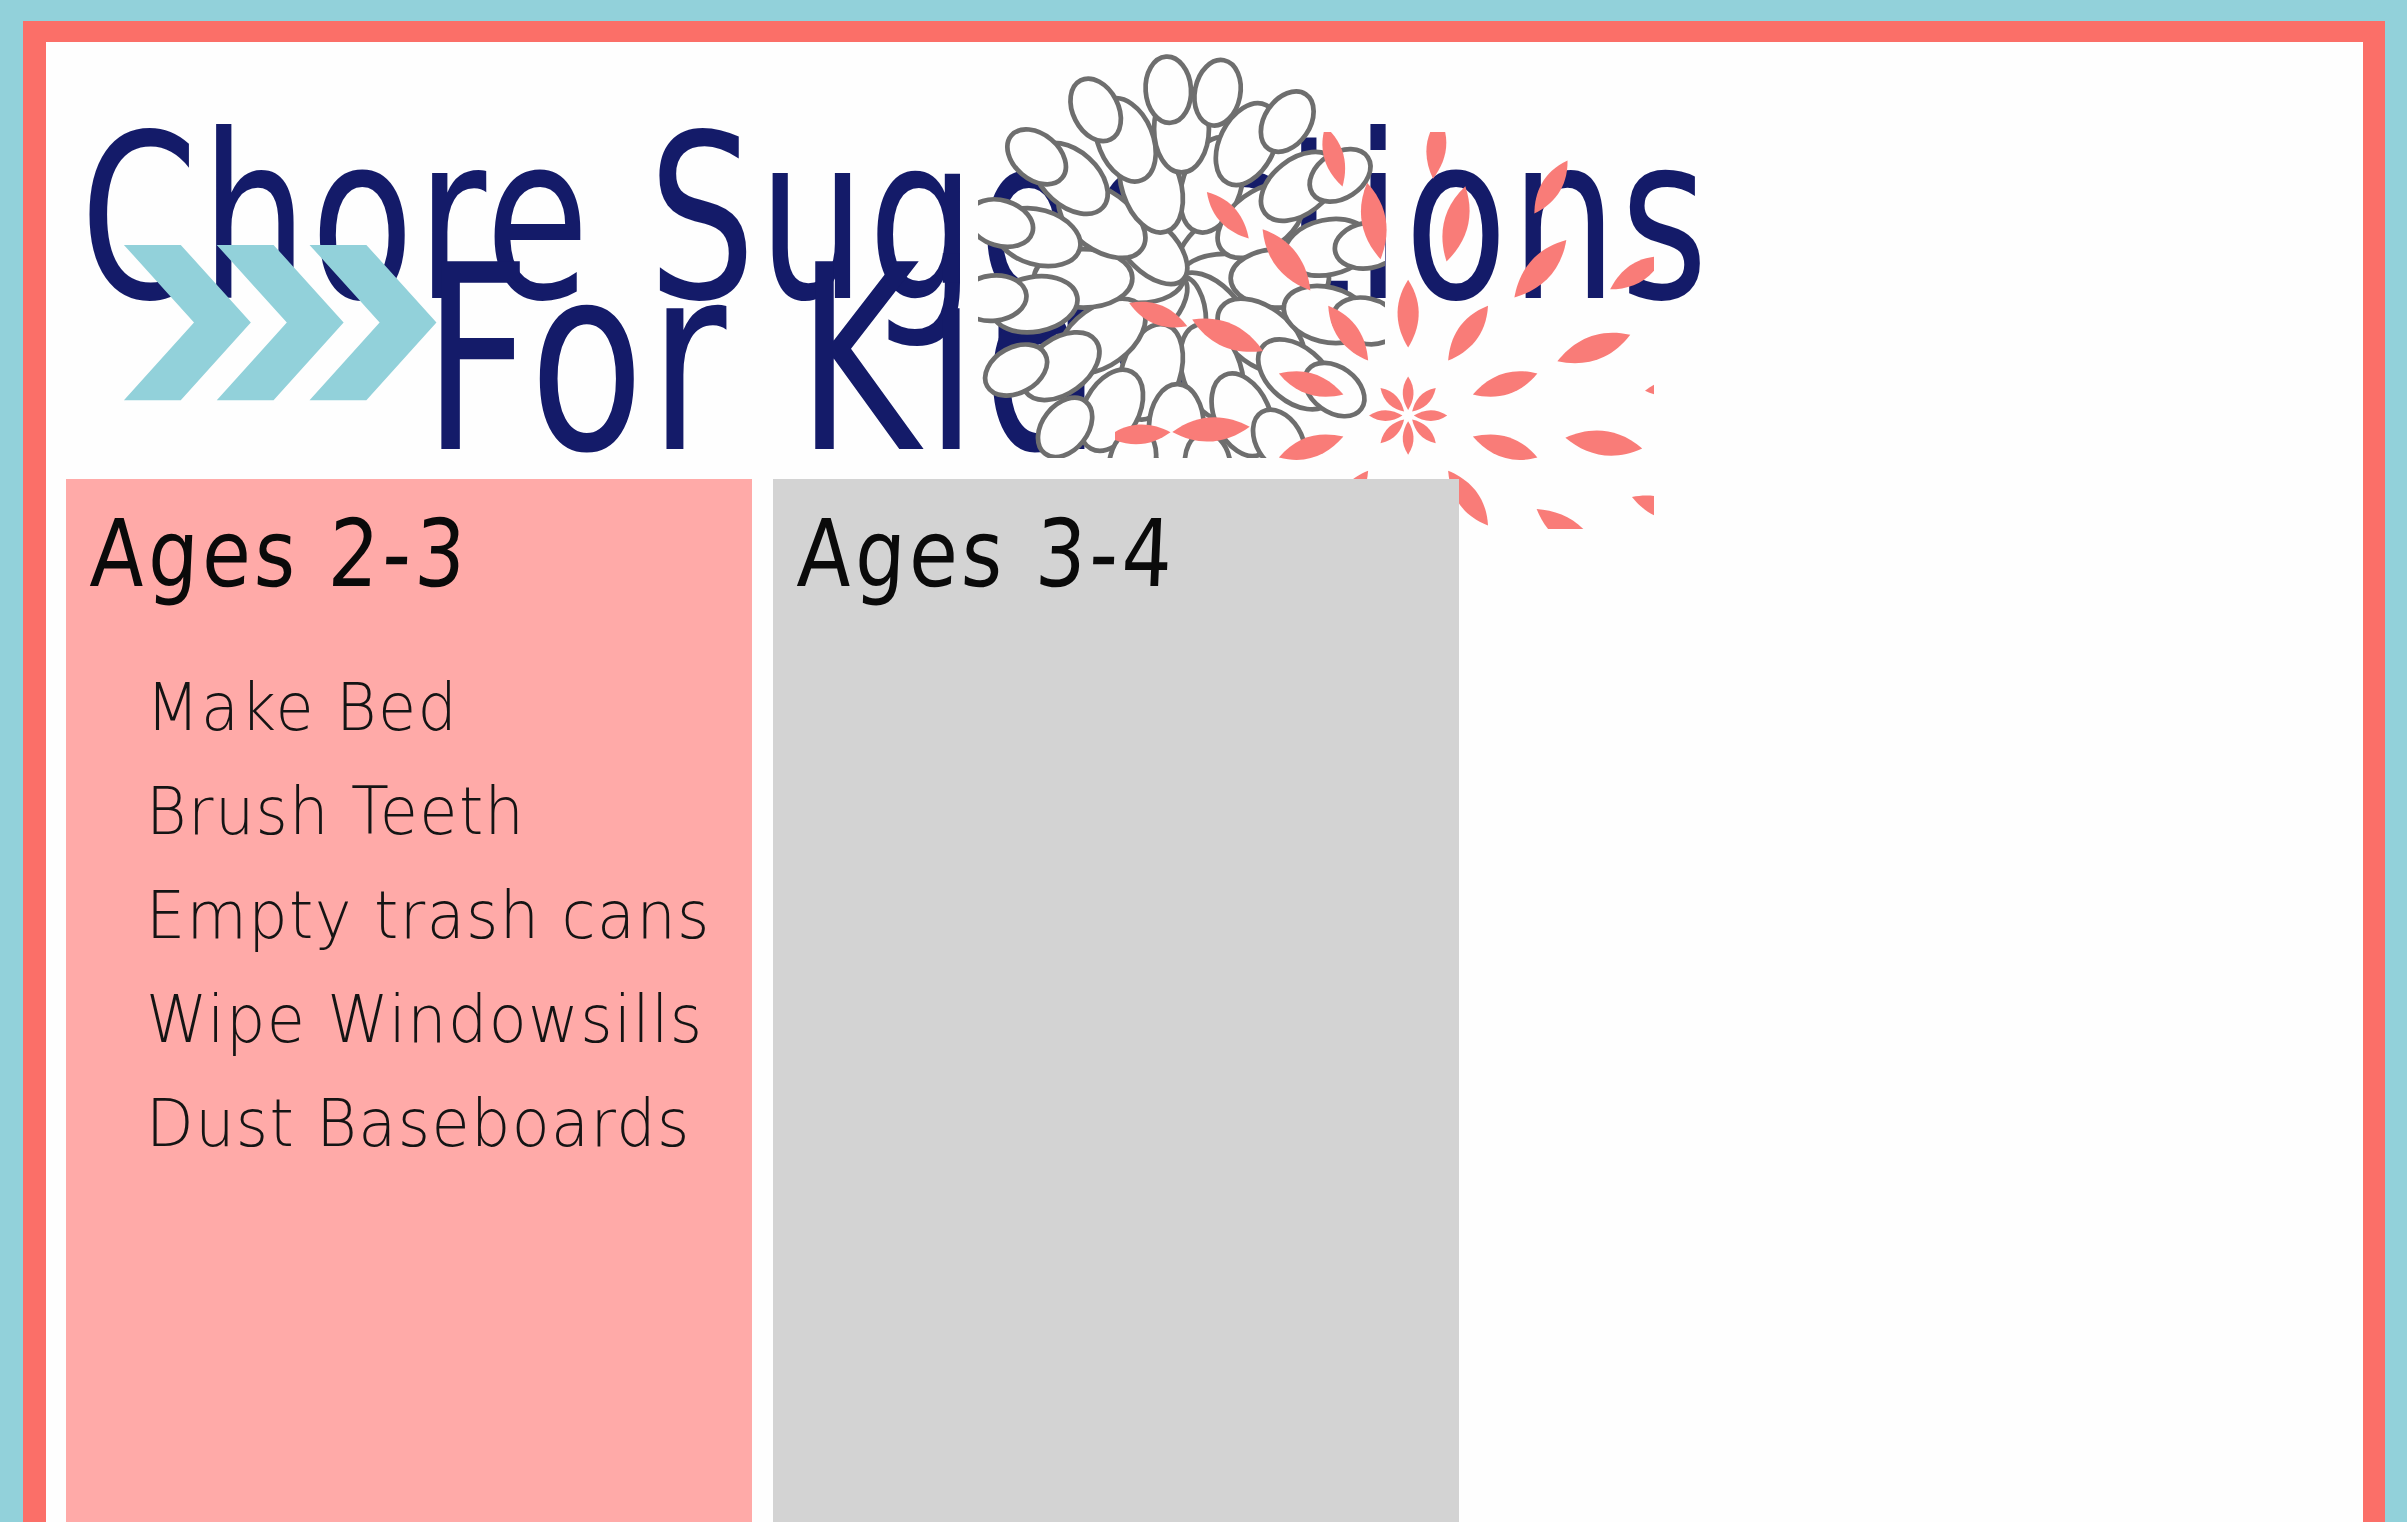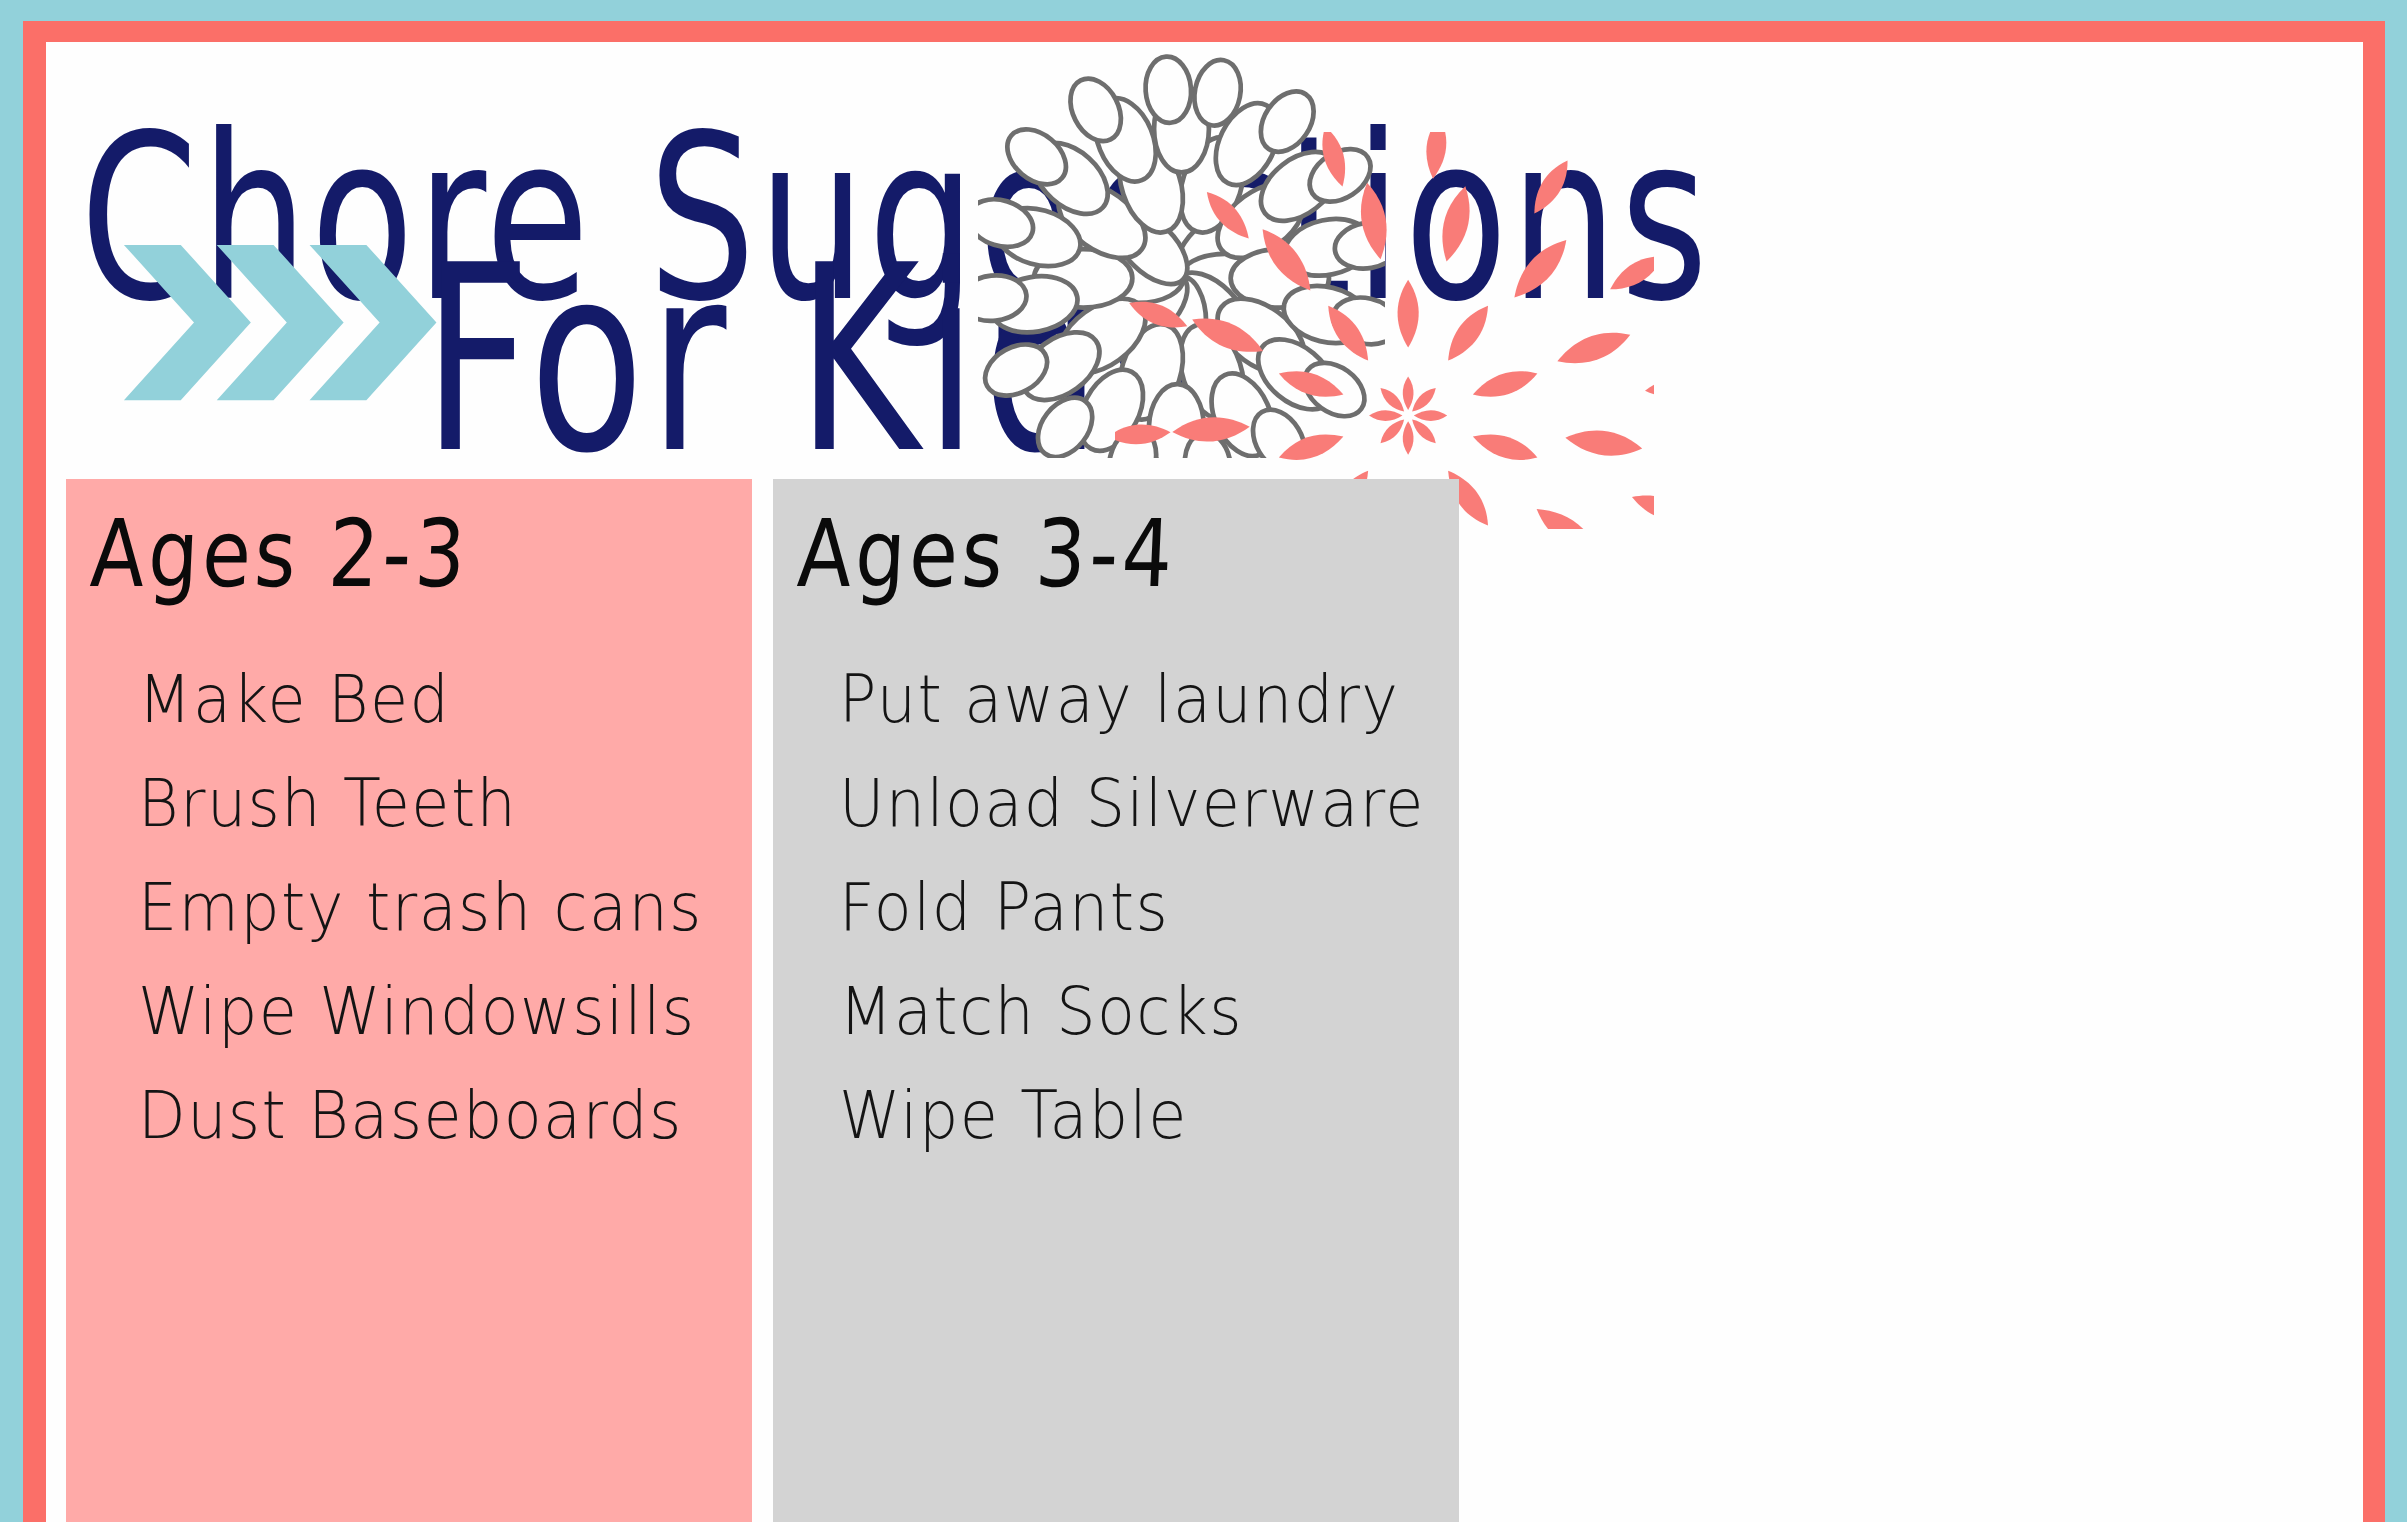--- a/index.html
+++ b/index.html
@@ -37,21 +37,21 @@
   .panel{position:absolute;top:0;height:1044px;box-sizing:border-box;}
   #panel-pink{left:20px;width:686px;background:#FFAAA8;}
   #panel-gray{left:727px;width:686px;background:#D3D3D3;}
 
   .panel-head{position:absolute;left:26.5px;top:21px;
         font-family:"DejaVu Sans",sans-serif;color:#0A0A0A;
         font-size:79px;letter-spacing:3.8px;white-space:nowrap;
         transform:scaleY(1.18) skewX(-3deg);transform-origin:left top;}
 
   .chore-list{position:absolute;left:68px;top:165px;right:8px;
-        list-style:none;margin:4px;padding:0;}
+        list-style:none;margin:12px;padding:0;}
   .chore-list li{font-family:"DejaVu Sans",sans-serif;
         color:#141414;font-size:62px;line-height:104px;
         font-weight:300;letter-spacing:1.4px;white-space:nowrap;
         transform:scaleY(1.07);transform-origin:left center;}
   #list-gray{left:62px;}
 </style>
 </head>
 <body>
 
 <div id="poster">
@@ -397,27 +397,20 @@
             <li>Make Bed</li>
             <li>Brush Teeth</li>
             <li>Empty trash cans</li>
             <li>Wipe Windowsills</li>
             <li>Dust Baseboards</li>
           </ul>
         </div>
 
         <div id="panel-gray" class="panel">
           <div class="panel-head">Ages 3-4</div>
-          <ul class="chore-list" id="list-gray">
-            <li>Put away laundry</li>
-            <li>Unload Silverware</li>
-            <li>Fold Pants</li>
-            <li>Match Socks</li>
-            <li>Wipe Table</li>
-          </ul>
         </div>
 
       </div>
 
     </div>
   </div>
 </div>
 
 
 </body></html>

